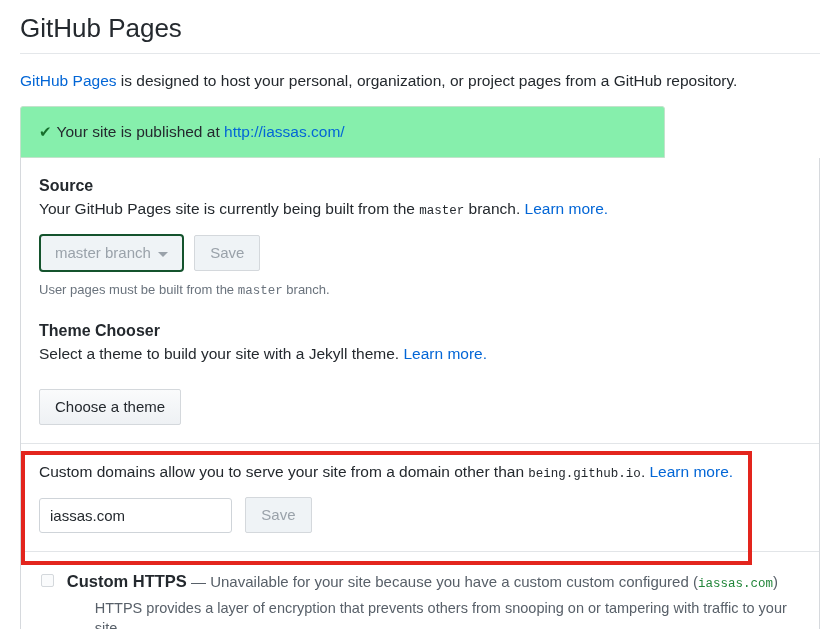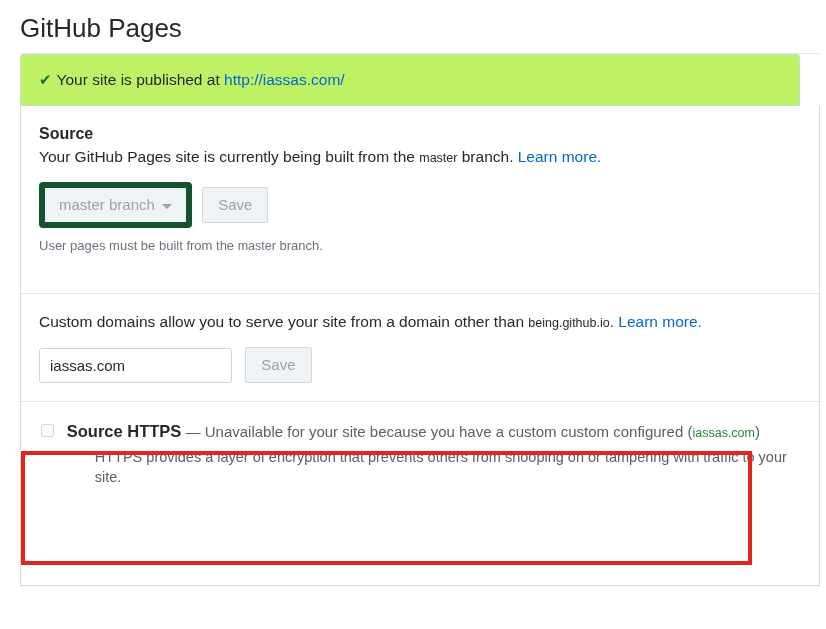--- a/index.html
+++ b/index.html
@@ -15,29 +15,29 @@
 
   h1.page-title {
     font-size: 26px; font-weight: 400; margin: 0;
     padding: 13px 0 9px 0; border-bottom: 1px solid #e4e7ea;
   }
   p.intro { margin: 18px 0 16px 0; }
 
   a { color: #0366d6; text-decoration: none; }
 
   code {
-    font-family: Liberation Sans, sans-serif;
+    font-family: Liberation Mono, monospace;
     font-size: 12.5px;
   }
   code.green { color: #22863a; }
 
   .flash-banner {
-    background: #bef264; border: 1px solid #c3e2cb;
+    background: #86efac; border: 1px solid #c3e2cb;
     border-radius: 3px 3px 0 0;
-    padding: 16px 18px; width: 780px;
+    padding: 16px 18px; width: 645px;
   }
   .check-icon { color: #176f2c; margin-right: 5px; font-size: 15px; }
 
   .box {
     width: 800px; border: 1px solid #d6d9dd; border-top: none;
     background: #fff; min-height: 480px;
   }
   .section { padding: 19px 18px 18px 18px; }
   .section + .section { border-top: 1px solid #e2e5e8; }
 
@@ -49,21 +49,21 @@
     font-size: 15px; color: #24292e;
     background: linear-gradient(#fafbfc, #eef1f4);
     border: 1px solid #d4d8dc; border-radius: 2px;
     padding: 8px 15px; cursor: pointer; line-height: 18px;
   }
   .btn.disabled {
     color: #9aa2aa; background: #eff3f6; cursor: default;
   }
   .select-btn {
     display: inline-block; font-size: 15px; color: #9aa2aa;
-    background: #eff3f6; border: 6px solid #14532d; border-radius: 4px;
+    background: #eff3f6; border: 2px solid #14532d; border-radius: 4px;
     padding: 8px 14px; line-height: 18px; cursor: default; margin-right: 6px;
   }
   .caret {
     display: inline-block; vertical-align: middle; margin-left: 7px;
     width: 0; height: 0; border-left: 5px solid transparent;
     border-right: 5px solid transparent; border-top: 5px solid #9aa2aa;
   }
   .note {
     font-size: 13px; color: #6a737d; margin: 10px 0 22px 0;
   }
@@ -96,52 +96,58 @@
   }
 </style>
 </head>
 <body>
 
 <div class="page">
   <div class="content">
 
     <h1 class="page-title">GitHub Pages</h1>
 
+    <p class="intro"><a href="#">GitHub Pages</a><span> is designed to host your personal, organization, or project pages from a GitHub repository.</span></p>
 
     <div class="flash-banner">
       <span class="check-icon">✔</span><span>Your site is published at </span><a href="#">http://iassas.com/</a>
     </div>
 
     <div class="box">
 
       <div class="section">
         <h3 class="section-heading">Source</h3>
         <p class="desc"><span>Your GitHub Pages site is currently being built from the </span><code>master</code><span> branch. </span><a href="#">Learn more.</a></p>
 
         <div>
           <span class="select-btn"><span>master branch</span><span class="caret"></span></span>
           <button class="btn disabled">Save</button>
         </div>
         <p class="note"><span>User pages must be built from the </span><code>master</code><span> branch.</span></p>
 
+        <div class="theme-block">
+          <h3 class="section-heading">Theme Chooser</h3>
+          <p class="desc"><span>Select a theme to build your site with a Jekyll theme. </span><a href="#">Learn more.</a></p>
+          <button class="btn theme-btn">Choose a theme</button>
+        </div>
       </div>
 
       <div class="section">
         <p class="desc"><span>Custom domains allow you to serve your site from a domain other than </span><code>being.github.io</code><span>. </span><a href="#">Learn more.</a></p>
         <div>
           <input class="domain-input" type="text" value="iassas.com" style="">
           <button class="btn disabled">Save</button>
         </div>
       </div>
 
       <div class="section">
         <div class="https-row">
           <input type="checkbox" class="https-checkbox" disabled="" style="">
           <div class="https-text">
-            <span class="https-heading">Source HTTPS</span><span class="https-gray"> — Unavailable for your site because you have a custom custom configured (</span><code class="green">iassas.com</code><span class="https-gray">)</span>
+            <span class="https-heading">Custom HTTPS</span><span class="https-gray"> — Unavailable for your site because you have a custom custom configured (</span><code class="green">iassas.com</code><span class="https-gray">)</span>
             <p class="https-desc">HTTPS provides a layer of encryption that prevents others from snooping on or tampering with traffic to your site.</p>
           </div>
         </div>
       </div>
 
     </div>
   </div>
 
   <div class="red-annotation"></div>
 </div>

